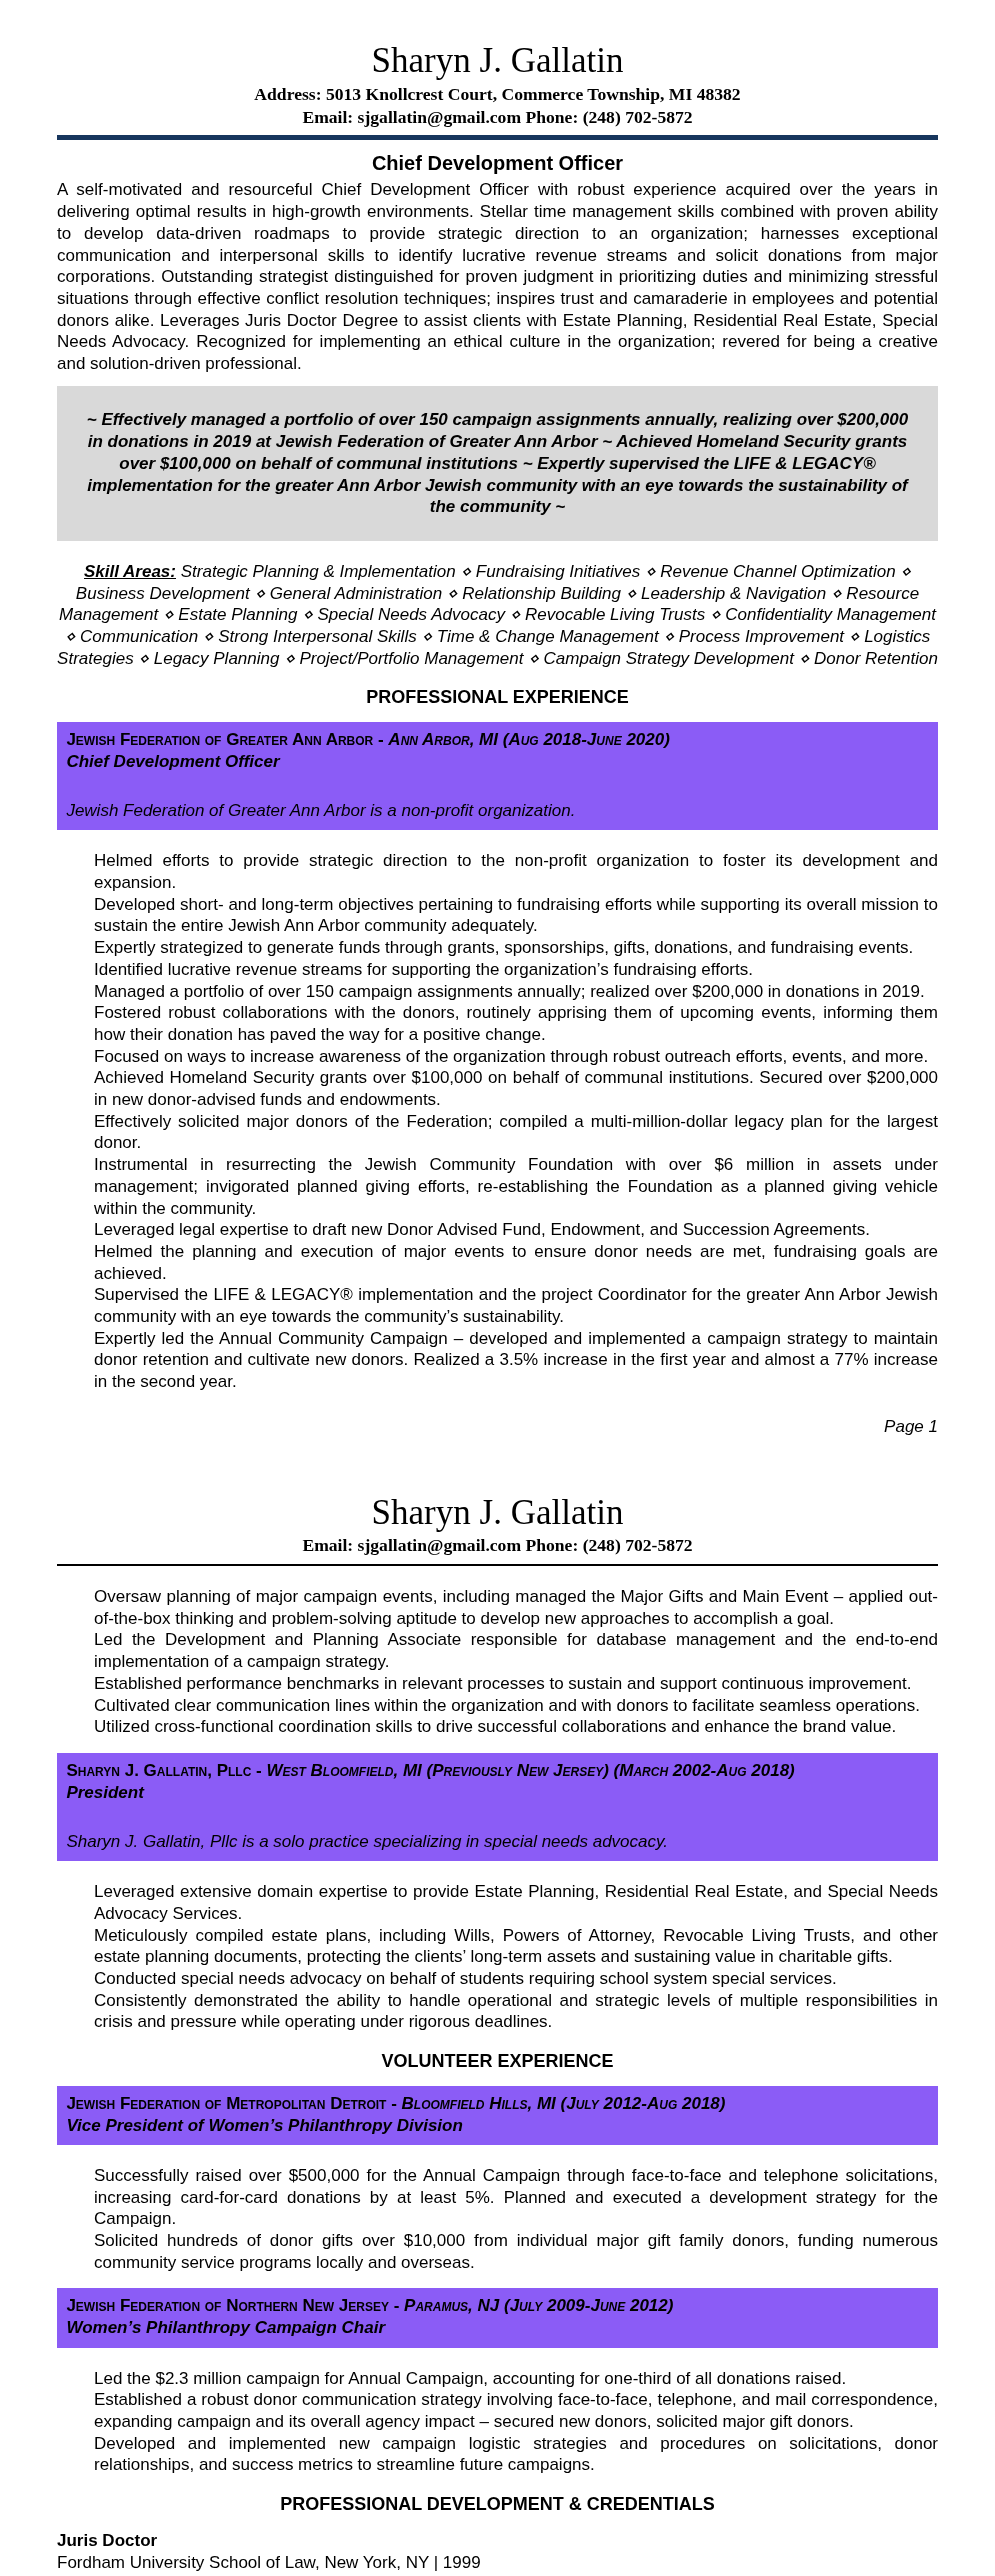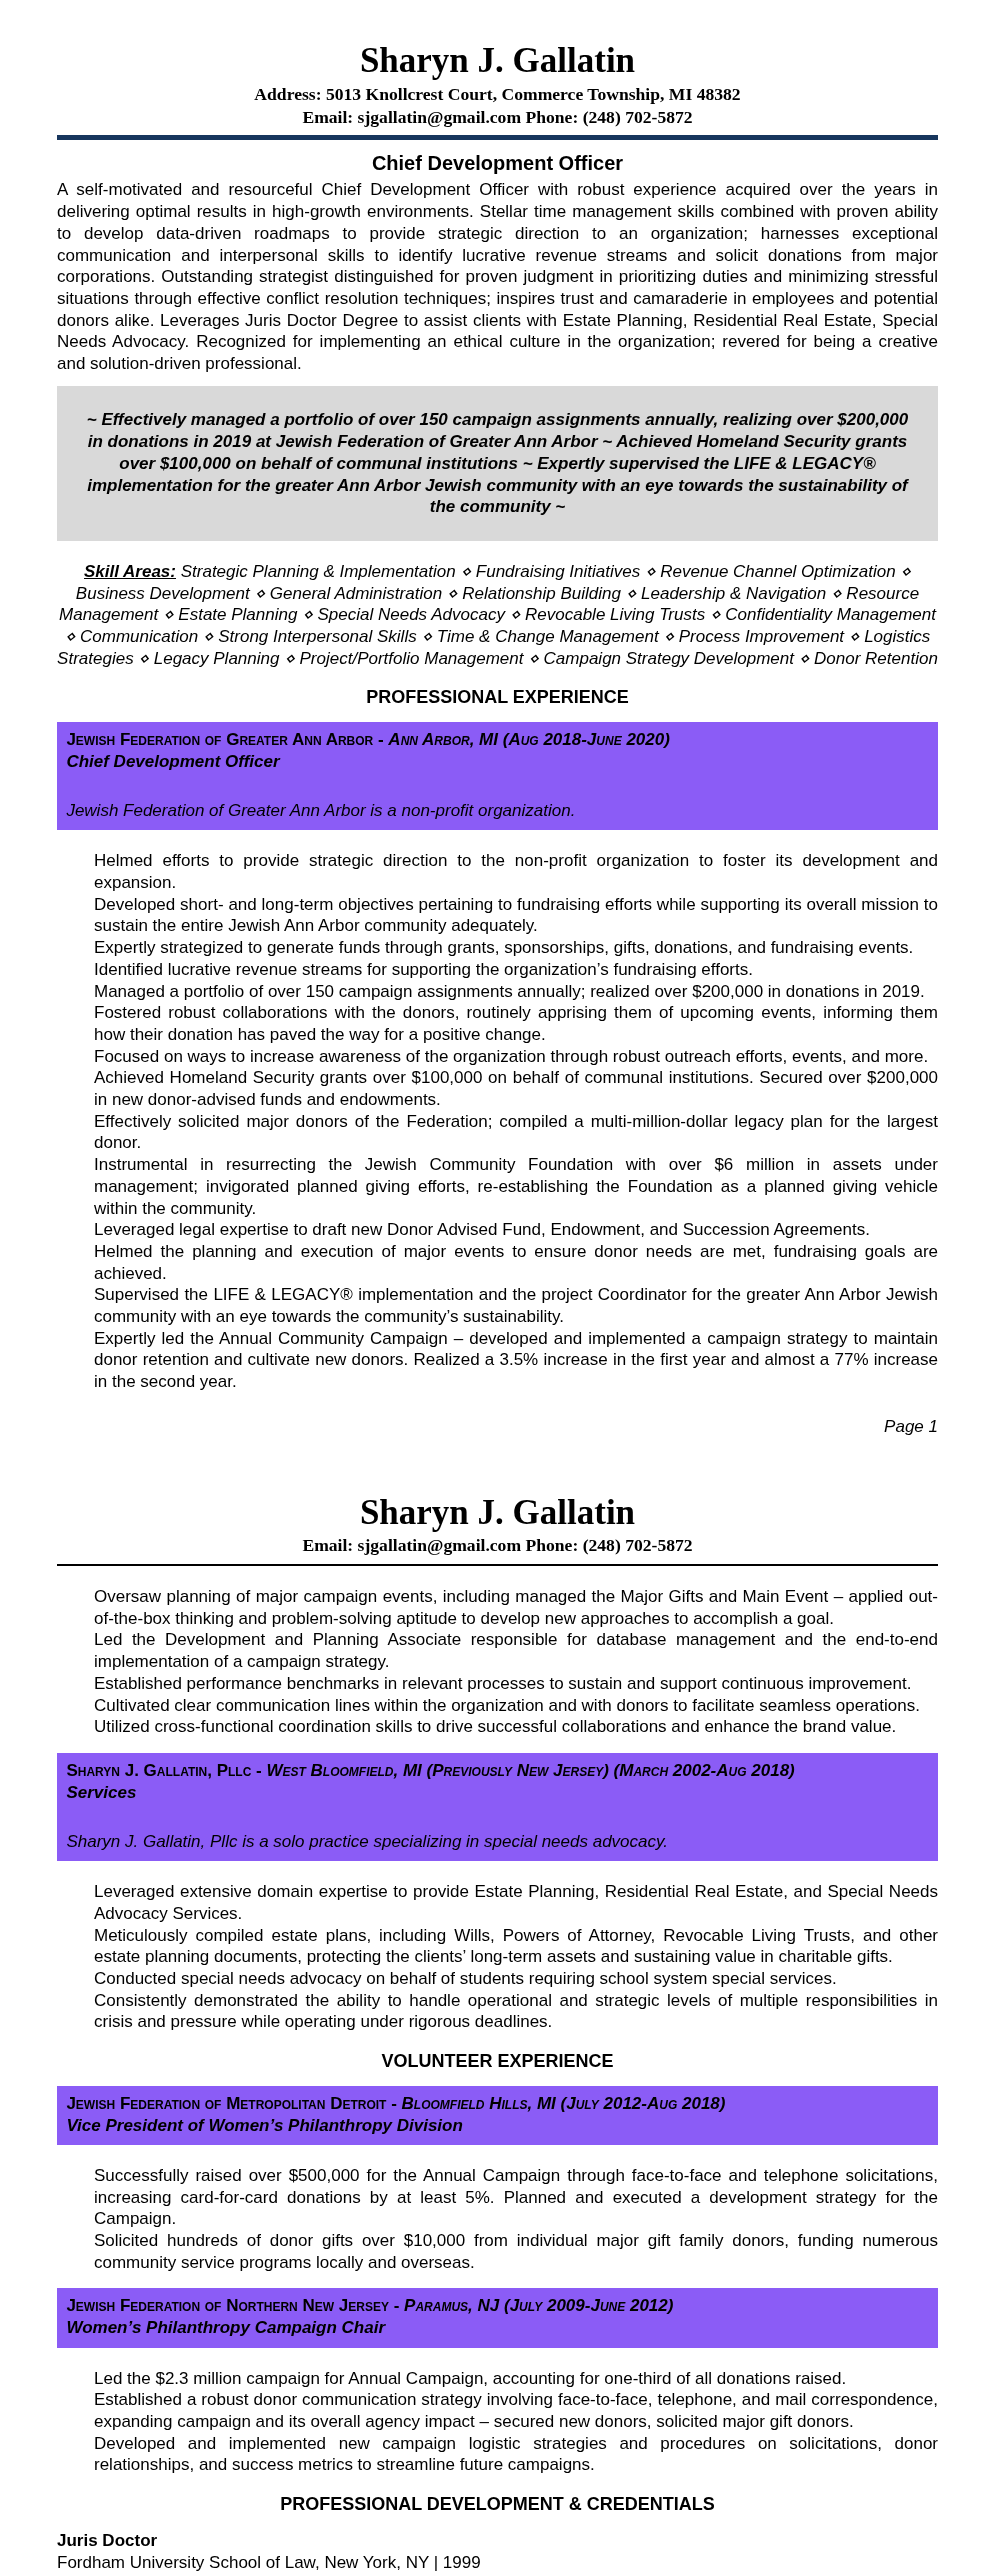--- a/index.html
+++ b/index.html
@@ -10,21 +10,21 @@
     padding:42px 57px 0 57px;
     overflow:hidden;
     background:#fff;
     color:#000;
     font-family:"Liberation Sans",sans-serif;
     font-size:17px;
     line-height:21.7px;
   }
   .name{
     font-family:"Liberation Serif",serif;
-    font-weight:bold;
+    font-weight:normal;
     font-size:35px;line-height:37px;
     text-align:center;
     margin:0;
   }
   .contact{
     font-family:"Liberation Serif",serif;
     font-weight:bold;
     font-size:17.6px;line-height:23.4px;
     text-align:center;
     margin-top:3.5px;
@@ -136,21 +136,21 @@
 
   <div class="item">Oversaw planning of major campaign events, including managed the Major Gifts and Main Event – applied out-of-the-box thinking and problem-solving aptitude to develop new approaches to accomplish a goal.</div>
       <div class="item">Led the Development and Planning Associate responsible for database management and the end-to-end implementation of a campaign strategy.</div>
       <div class="item">Established performance benchmarks in relevant processes to sustain and support continuous improvement.</div>
       <div class="item">Cultivated clear communication lines within the organization and with donors to facilitate seamless operations.</div>
       <div class="item">Utilized cross-functional coordination skills to drive successful collaborations and enhance the brand value.</div>
     </div>
 
   <div class="job-box">
     <div class="job-head"><span class="sc">Sharyn J. Gallatin, Pllc - </span><span class="sc job-loc">West Bloomfield, MI (Previously New Jersey) (March 2002-Aug 2018)</span></div>
-    <div class="job-title">Services</div>
+    <div class="job-title">President</div>
     <div class="job-desc">Sharyn J. Gallatin, Pllc is a solo practice specializing in special needs advocacy.</div>
   </div>
 
   <div class="items">
 
   <div class="item">Leveraged extensive domain expertise to provide Estate Planning, Residential Real Estate, and Special Needs Advocacy Services.</div>
       <div class="item">Meticulously compiled estate plans, including Wills, Powers of Attorney, Revocable Living Trusts, and other estate planning documents, protecting the clients’ long-term assets and sustaining value in charitable gifts.</div>
       <div class="item">Conducted special needs advocacy on behalf of students requiring school system special services.</div>
       <div class="item">Consistently demonstrated the ability to handle operational and strategic levels of multiple responsibilities in crisis and pressure while operating under rigorous deadlines.</div>
     </div>

